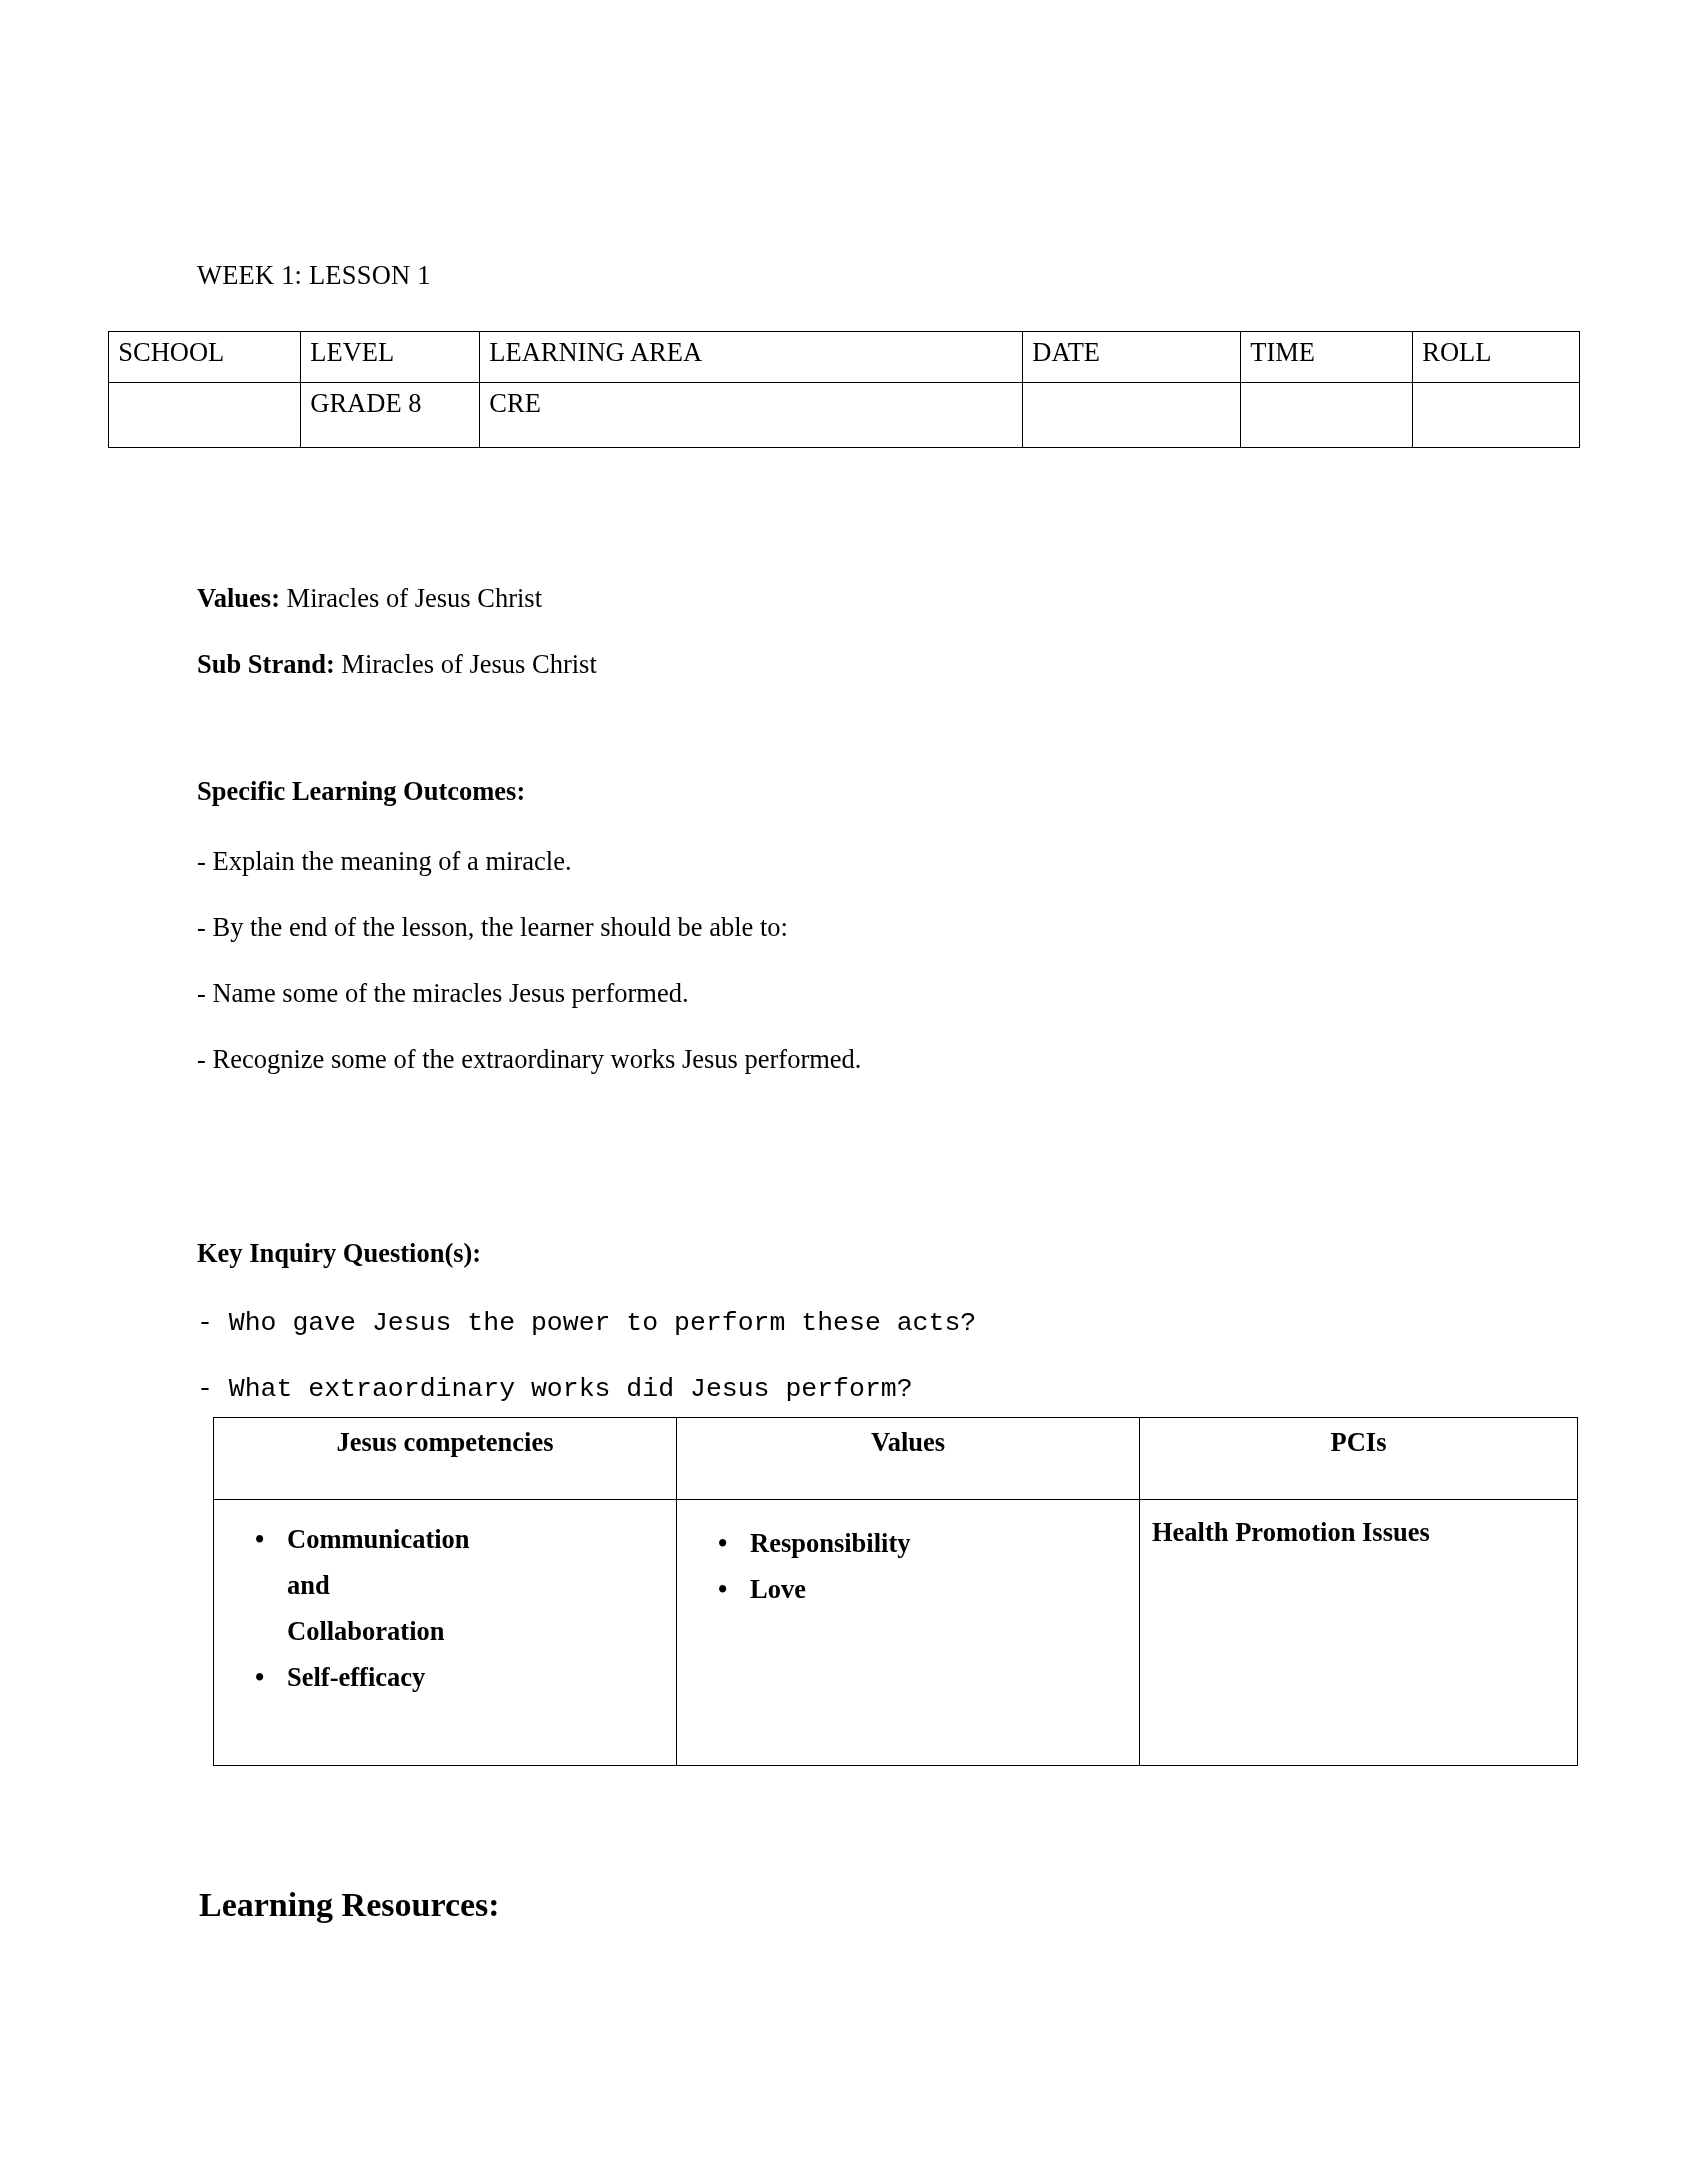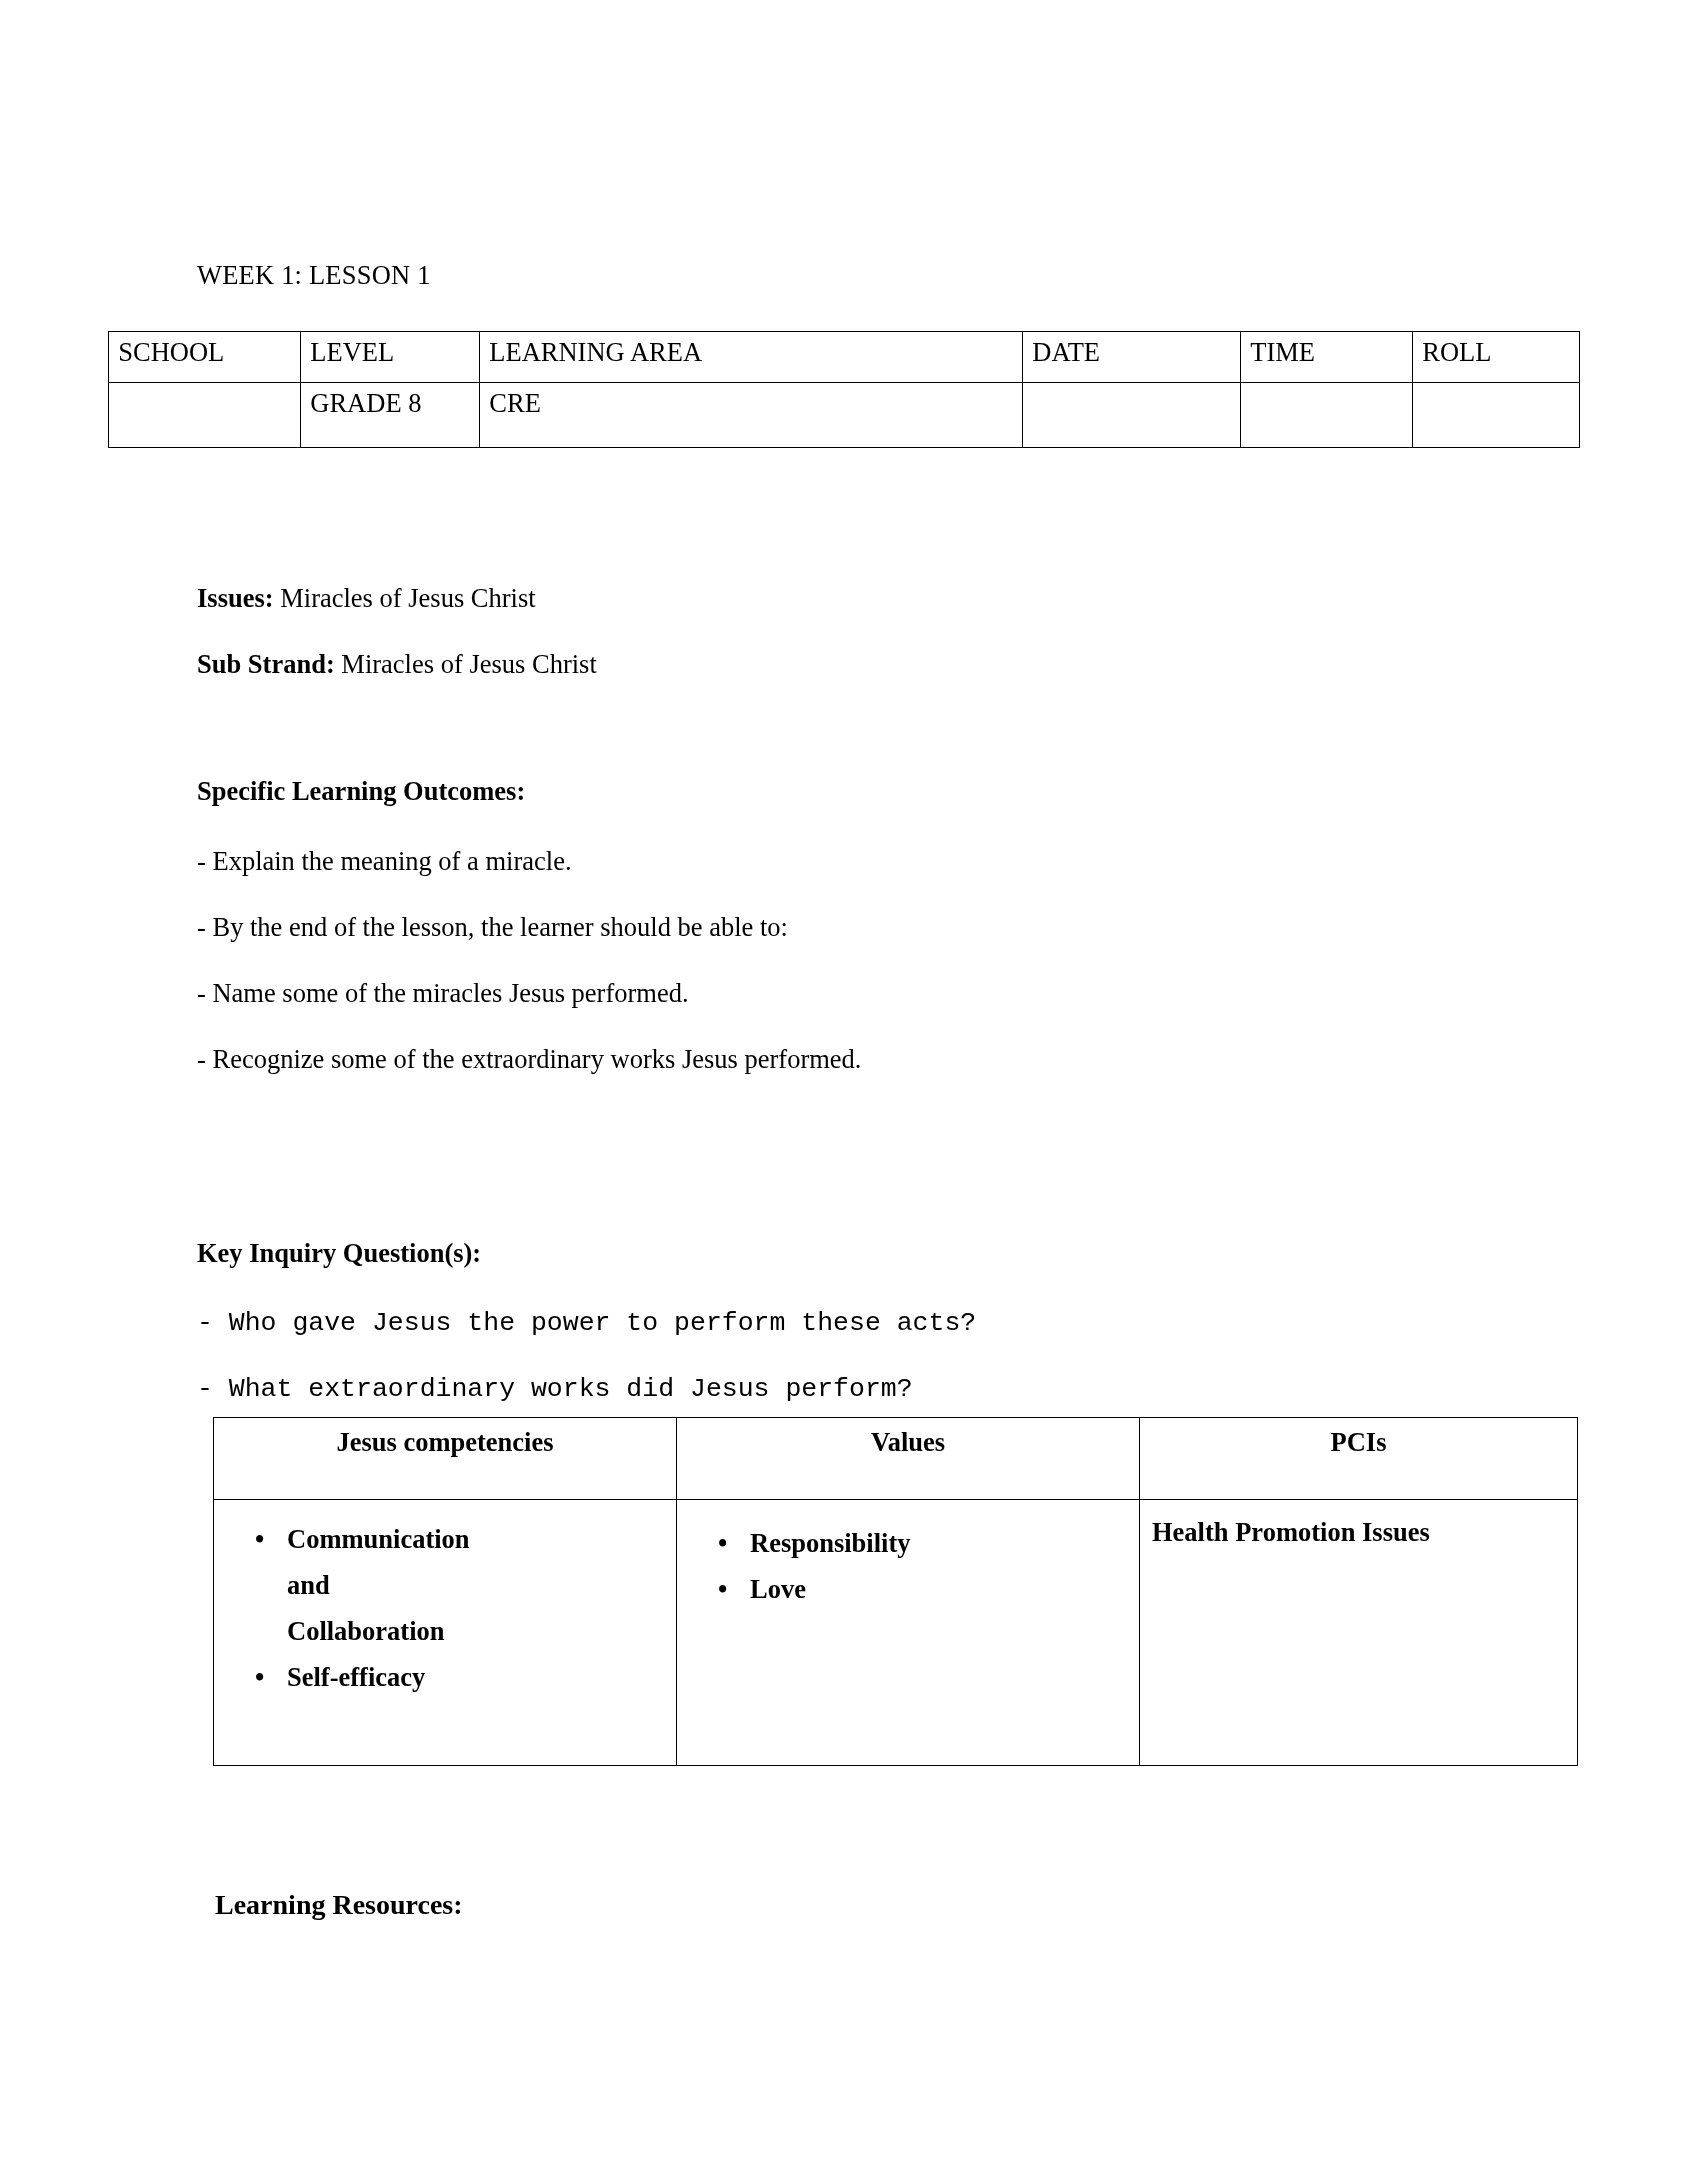--- a/index.html
+++ b/index.html
@@ -165,23 +165,23 @@
     font-weight: bold;
     font-size: 26.5px;
     line-height: 30px;
     padding: 17px 0 0 12px;
     white-space: nowrap;
   }
 
   
   .resources-title {
     position: absolute;
-    left: 215px;
+    left: 199px;
     top: 1889px;
-    font-size: 28px;
+    font-size: 34px;
     line-height: 32px;
     font-weight: bold;
     white-space: nowrap;
   }
 </style>
 </head>
 <body>
 
 <div class="page">
 
@@ -211,21 +211,21 @@
         <td>CRE</td>
         <td></td>
         <td></td>
         <td></td>
       </tr>
     </tbody>
   </table>
 
   <div class="body-block strand-row">
     <p class="para">
-      <span class="lbl">Issues:</span><span> Miracles of Jesus Christ</span>
+      <span class="lbl">Values:</span><span> Miracles of Jesus Christ</span>
     </p>
   </div>
 
   <div class="body-block substrand-row">
     <p class="para">
       <span class="lbl">Sub Strand:</span><span> Miracles of Jesus Christ</span>
     </p>
   </div>
 
   <div class="body-block slo-title">

